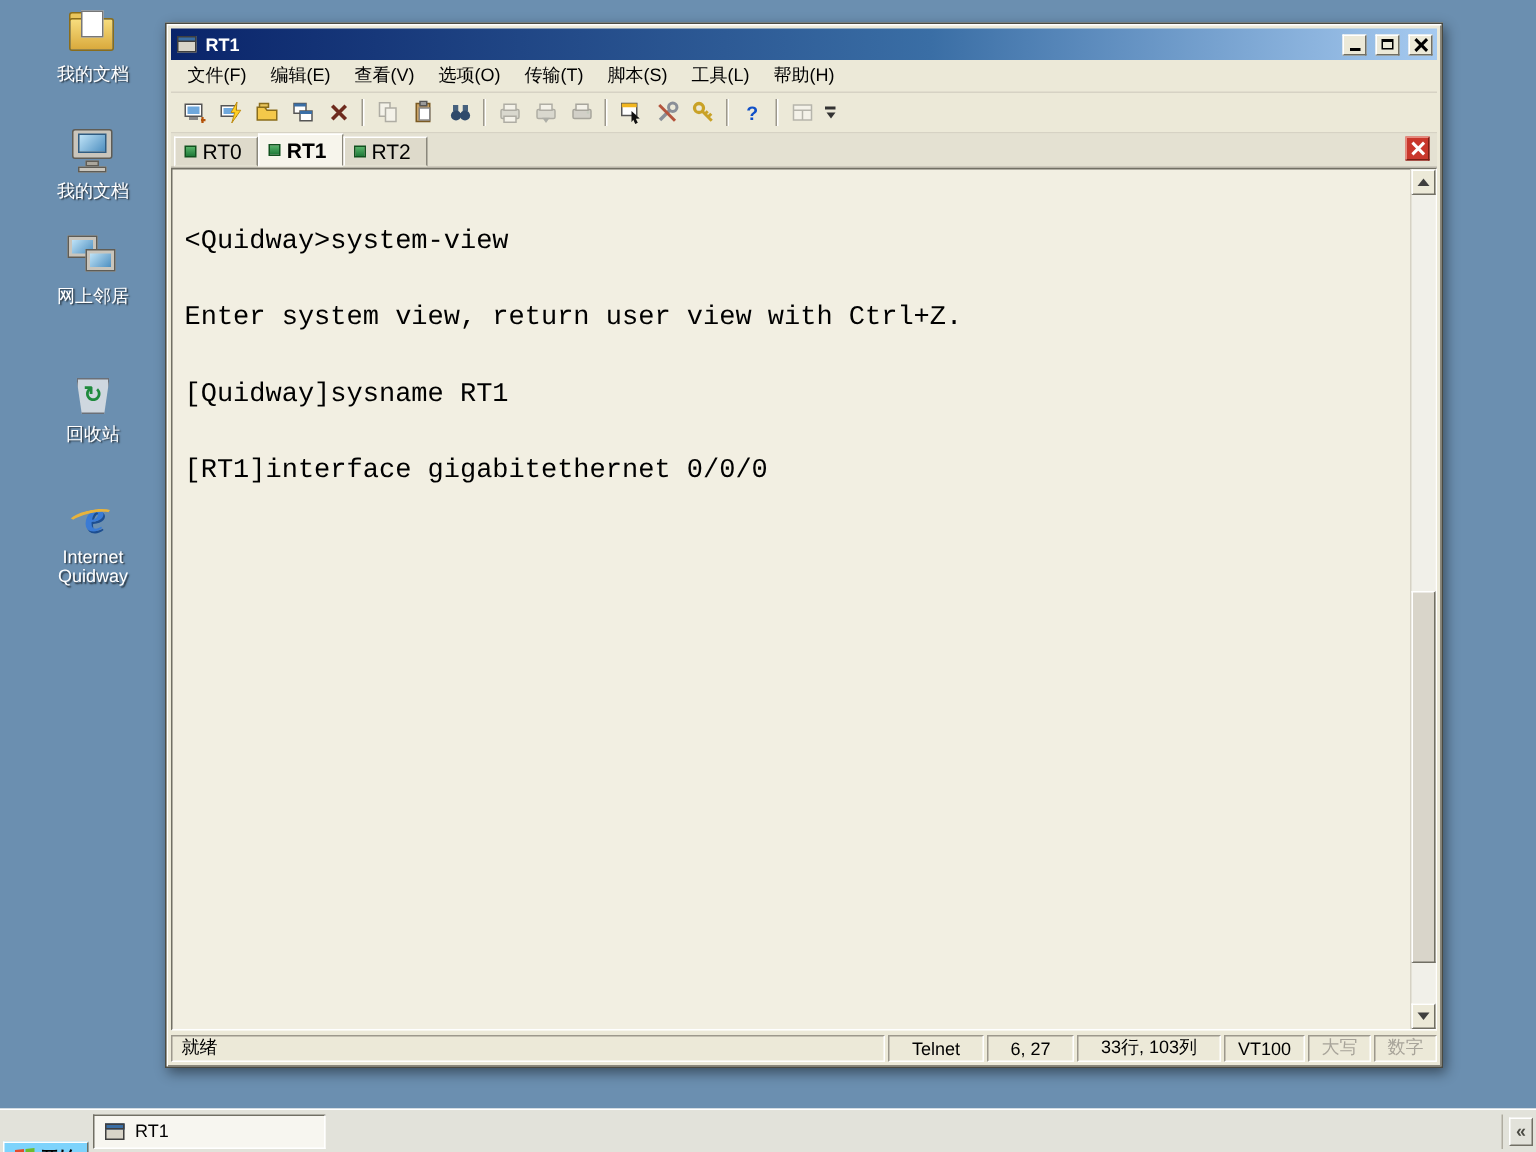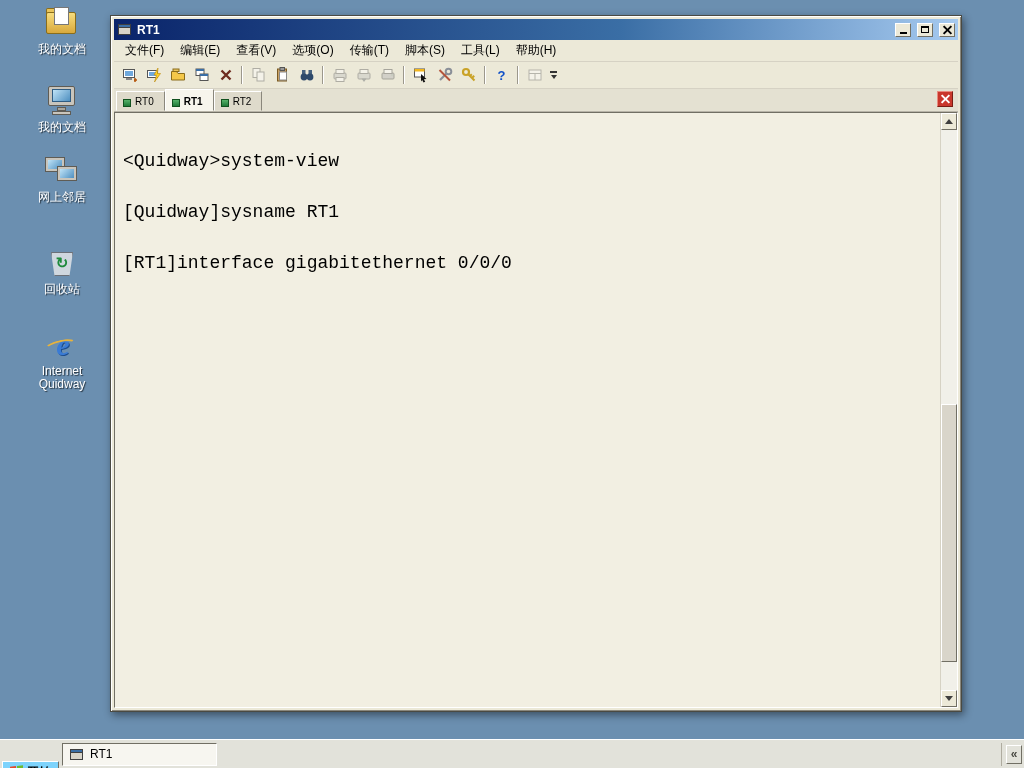--- a/index.html
+++ b/index.html
@@ -61,22 +61,22 @@
   .toolbar { height:27px; flex:0 0 27px; display:flex; align-items:center; padding:0 4px; gap:1px; border-bottom:1px solid #D6D2C4; }
   .tb { width:23px; height:22px; display:flex; align-items:center; justify-content:center; background:transparent; border:1px solid transparent; }
   .tb.dim { opacity:.45; filter:grayscale(.9); }
   .tb-sep { width:2px; height:18px; border-left:1px solid #9C988C; border-right:1px solid #fff; margin:0 3px; }
   .tb-help { font-weight:bold; color:#1050C8; font-size:13px; }
   .tb-more { width:13px; height:22px; display:flex; flex-direction:column; align-items:center; justify-content:center; gap:2px; }
   .tb-more .bar { width:7px; height:1.5px; background:#333; }
   .tb-more .tri { width:0; height:0; border-left:3.5px solid transparent; border-right:3.5px solid transparent; border-top:4px solid #333; }
 
   .tabrow { height:23px; flex:0 0 23px; display:flex; align-items:flex-end; padding:0 2px; background:#E4E1D2; border-bottom:1px solid #B8B4A8; }
-  .tab { display:flex; align-items:flex-end; gap:4px; padding:3px 10px 3px 6px; height:20px;
-         border:1px solid; border-color:#FFFFFF #8A877C #E4E1D2 #FFFFFF; background:#DEDACB; font-size:10px; cursor:default; }
+  .tab { display:flex; align-items:center; gap:4px; padding:3px 10px 3px 6px; height:20px;
+         border:1px solid; border-color:#FFFFFF #8A877C #E4E1D2 #FFFFFF; background:#DEDACB; font-size:14px; cursor:default; }
   .tab.active { background:#F7F5EC; height:22px; font-weight:bold; border-bottom-color:#F7F5EC; }
   .tab .dot { width:8px; height:8px; background:linear-gradient(#57B26A,#1F7A38); border:1px solid #11511F; }
   .tab-spacer { flex:1; }
   .tab-close { width:16px; height:16px; margin:0 3px 2px 0; background:#C9372C; display:flex; align-items:center; justify-content:center;
                border:1px solid; border-color:#E88A7F #7A1D14 #7A1D14 #E88A7F; align-self:center; }
 
   .term-wrap { flex:1; display:flex; border:1px solid; border-color:#716F64 #FFFFFF #FFFFFF #716F64; background:#F2EFE2; min-height:0; }
   .terminal { flex:1; padding:6px 8px; font-family:"Liberation Mono","DejaVu Sans Mono",monospace; font-size:18px; line-height:17px; color:#000; white-space:pre; overflow:hidden; }
 
   .vscroll { flex:0 0 17px; display:flex; flex-direction:column; background:#F1F0E9; border-left:1px solid #D6D2C4; }
@@ -315,36 +315,46 @@
     </div>
     <div class="tab-spacer"></div>
     <div class="tab-close">
         <span class="g-xw"></span>
       </div>
   </div>
 
   <div class="term-wrap">
     <div class="terminal">
       <div>&lt;Quidway&gt;system-view</div>
+      <div>Enter system view, return user view with Ctrl+Z.</div>
       <div>[Quidway]sysname RT1</div>
       <div>[RT1]interface gigabitethernet 0/0/0</div>
     </div>
     <div class="vscroll">
       <div class="sb-btn bevel">
           <span class="tri-up"></span>
         </div>
       <div class="sb-trough">
         <div class="sb-thumb"></div>
       </div>
       <div class="sb-btn bevel">
           <span class="tri-down"></span>
         </div>
     </div>
   </div>
 
+  <div class="statusbar">
+    <span class="seg grow">就绪</span>
+    <span class="seg" style="width:64px">Telnet</span>
+    <span class="seg" style="width:58px">6, 27</span>
+    <span class="seg" style="width:96px">33行, 103列</span>
+    <span class="seg" style="width:54px">VT100</span>
+    <span class="seg off" style="width:42px">大写</span>
+    <span class="seg off" style="width:42px">数字</span>
+  </div>
 </div>
 
 <div class="taskbar">
   <div class="startbtn bevel">
     <span class="flag">
         <i class="r"></i>
         <i class="g"></i>
         <i class="b"></i>
         <i class="y"></i>
       </span>

